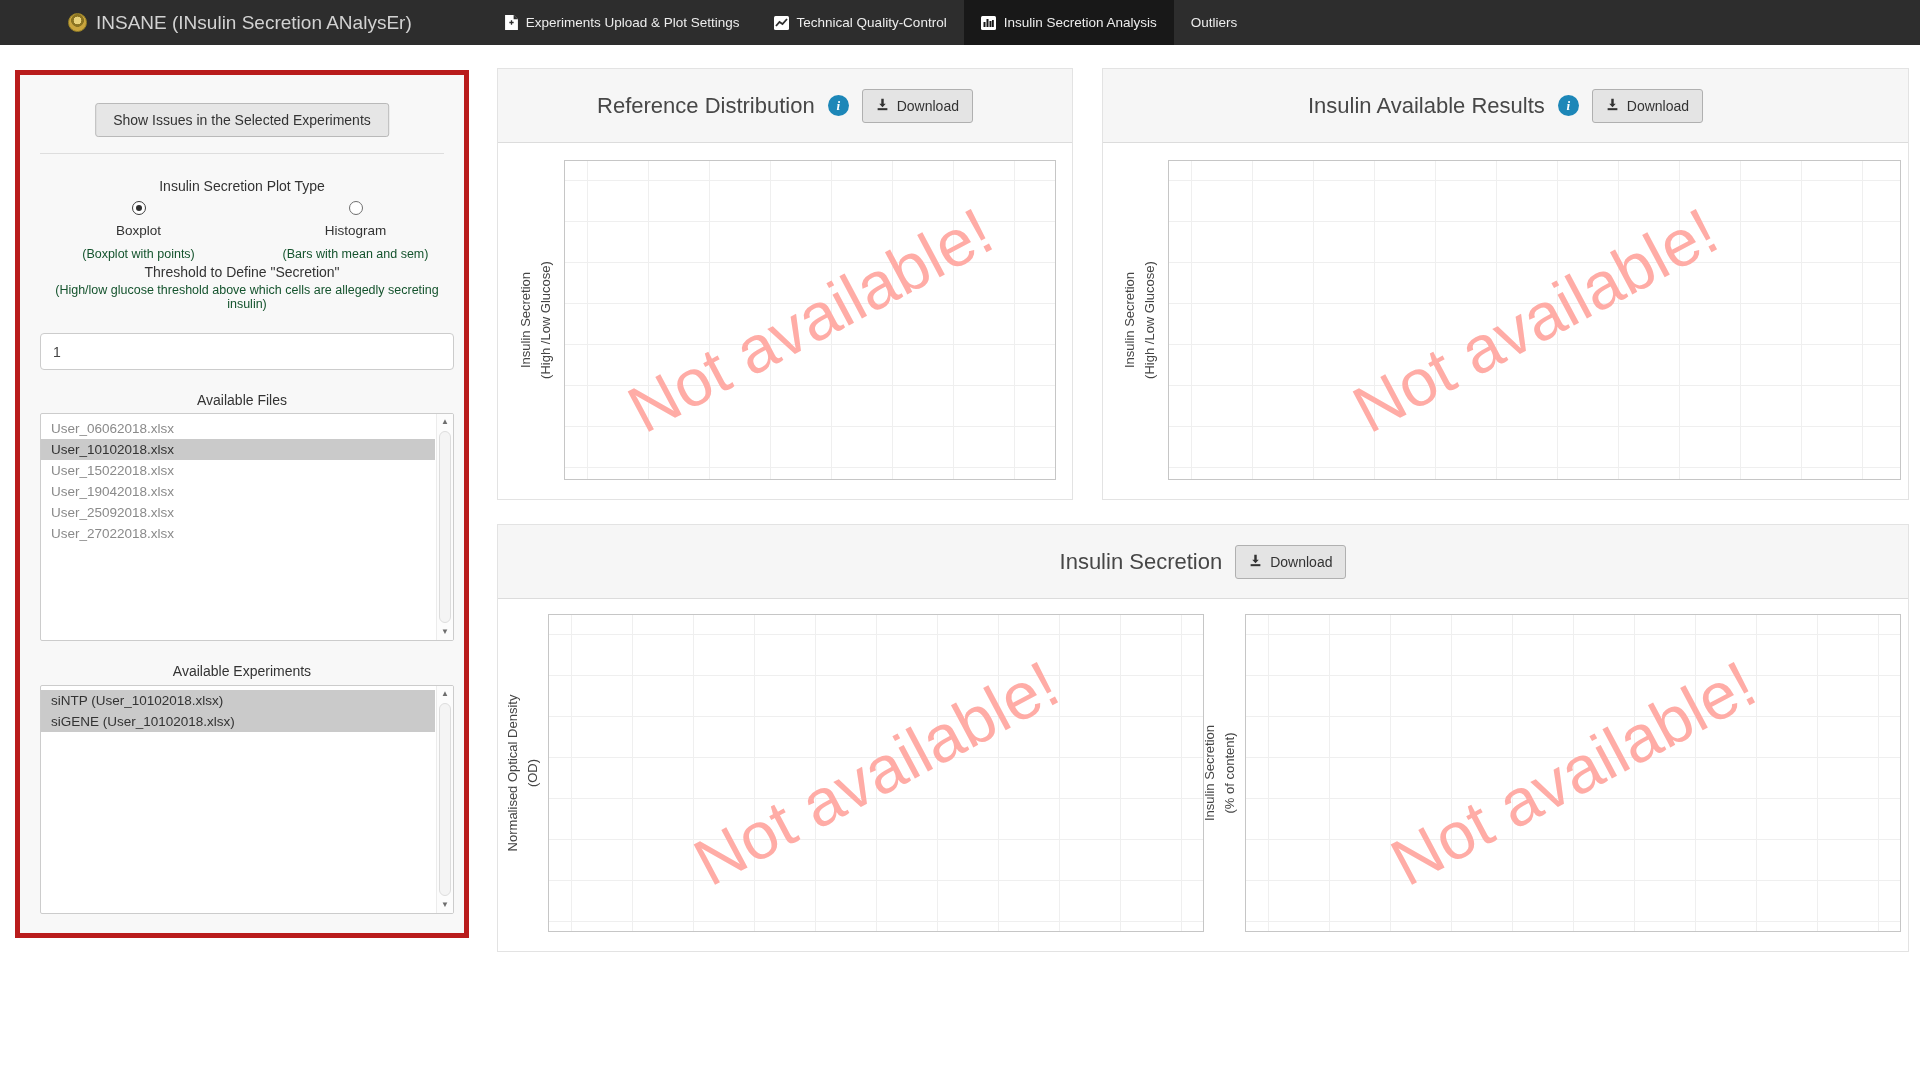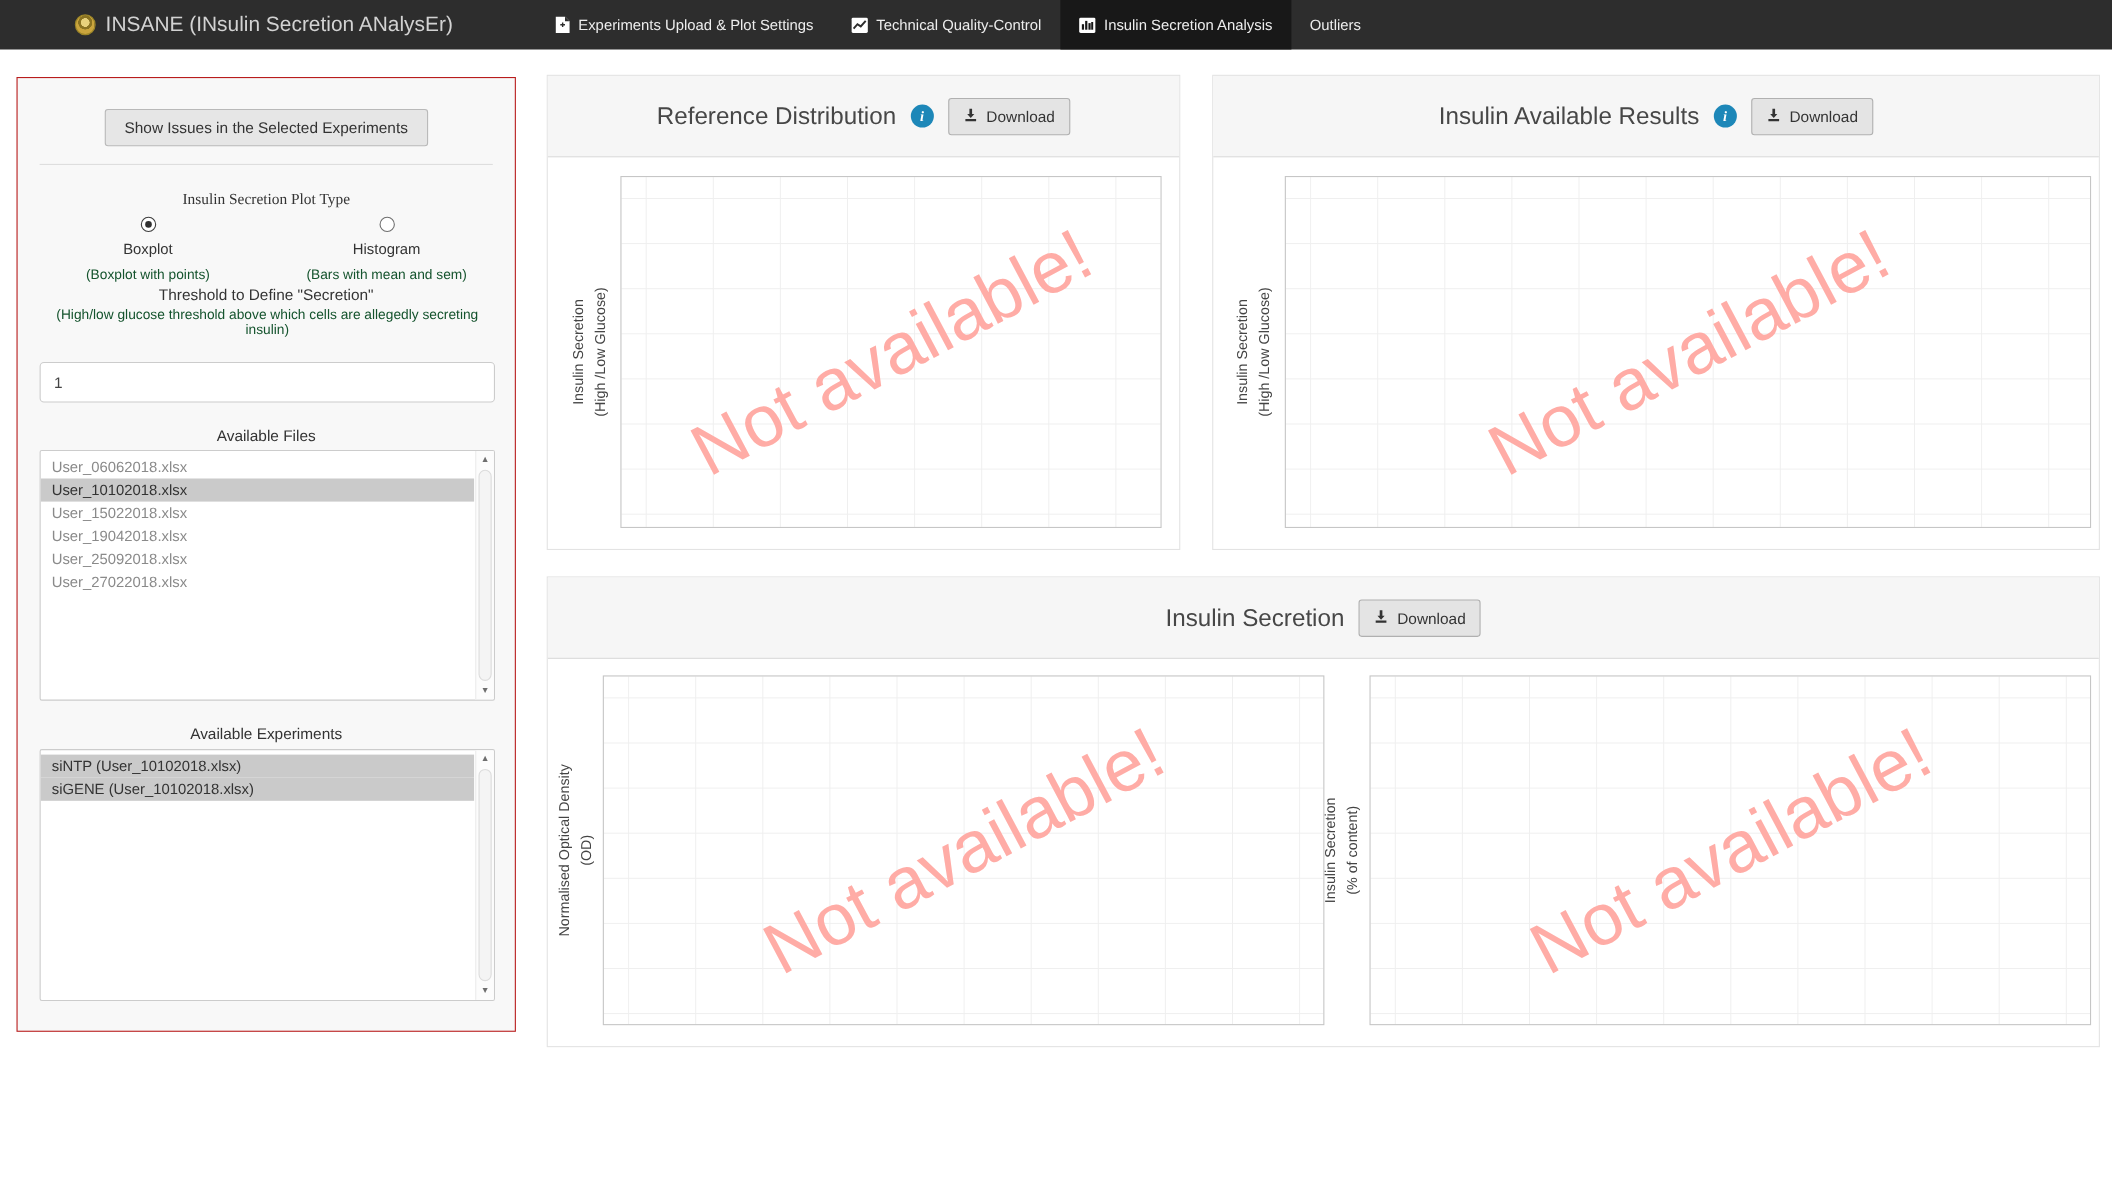--- a/index.html
+++ b/index.html
@@ -15,21 +15,21 @@
           background:radial-gradient(circle at 50% 38%, #e8d27c 0 28%, #8a7322 30% 46%, #caa53d 48% 100%);
           border:1px solid #9c8527; }
   .nav-tabs { display:flex; margin-left:58px; }
   .nav-tab { display:flex; align-items:center; gap:8px; padding:0 17px;
              color:#ededed; font-size:13.5px; cursor:pointer; white-space:nowrap; }
   .nav-tab.active { background:#181818; }
   .nav-tab svg { display:block; }
 
   
   .sidebar { position:absolute; left:15px; top:70px; width:454px; height:868px;
-             background:#f8f8f8; border:1px solid #b91c1c; }
+             background:#f8f8f8; border:5px solid #b91c1c; }
   .show-issues { position:absolute; top:28px; left:50%; transform:translateX(-50%);
                  height:34px; padding:0 17px; background:#e6e6e6; border:1px solid #b9b9b9;
                  border-radius:3px; font-size:14px; color:#333; white-space:nowrap;
                  font-family:"Liberation Sans",sans-serif; cursor:pointer; }
   .side-hr { position:absolute; top:78px; left:20px; right:20px; border:0;
              border-top:1px solid #dedede; }
   .side-label { position:absolute; left:0; width:100%; text-align:center;
                 font-size:14px; color:#333; }
   .caption { font-size:12.5px; color:#14532d; text-align:center; }
   .radio-grid { position:absolute; top:126px; left:10px; width:434px;
@@ -126,21 +126,21 @@
     <div class="nav-tab">
       <span>Outliers</span>
     </div>
   </div>
 </div>
 
 <div class="sidebar">
   <button class="show-issues">Show Issues in the Selected Experiments</button>
   <hr class="side-hr">
 
-  <div class="side-label" style="top:103px;font-family:Liberation Serif, serif;">Insulin Secretion Plot Type</div>
+  <div class="side-label" style="top:103px;">Insulin Secretion Plot Type</div>
   <div class="radio-grid">
     <div class="radio-opt">
       <span class="radio-circ checked"></span>
       <span>Boxplot</span>
     </div>
     <div class="radio-opt">
       <span class="radio-circ"></span>
       <span>Histogram</span>
     </div>
     <div class="caption">(Boxplot with points)</div>

